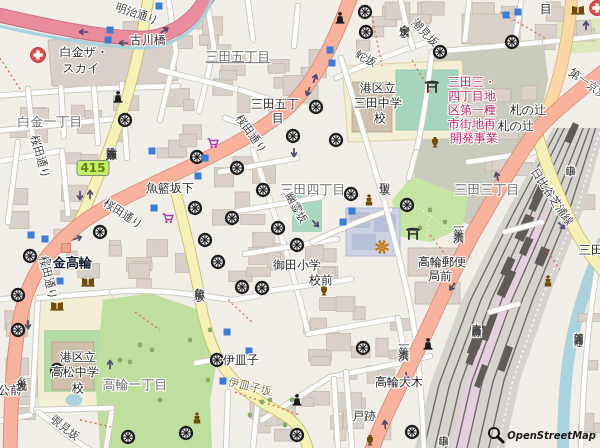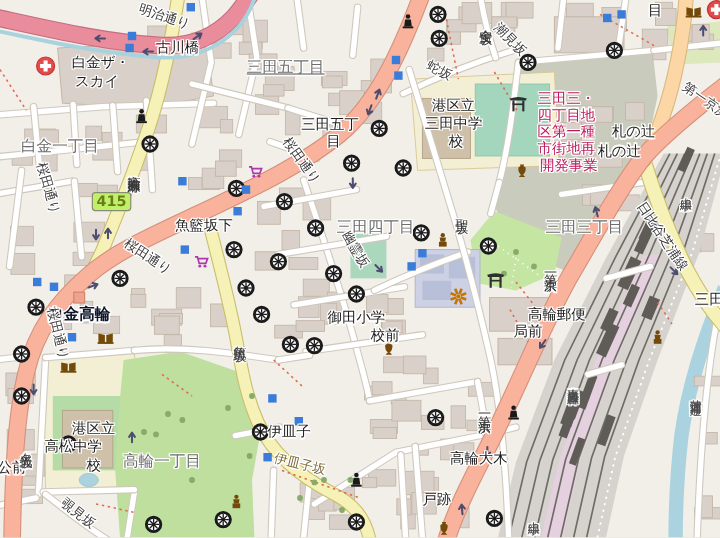--- a/index.html
+++ b/index.html
@@ -1029,24 +1029,24 @@
       <div class="map-lbl name" style="left: 278px; top: 118px; transform: translate(-50%, -50%) rotate(0deg);">目</div>
       <div class="map-lbl name" style="left: 170px; top: 188px; transform: translate(-50%, -50%) rotate(0deg);">魚籃坂下</div>
       <div class="map-lbl name" style="left: 378px; top: 88px; transform: translate(-50%, -50%) rotate(0deg);">港区立</div>
       <div class="map-lbl name" style="left: 378px; top: 103px; transform: translate(-50%, -50%) rotate(0deg);">三田中学</div>
       <div class="map-lbl name" style="left: 380px; top: 118px; transform: translate(-50%, -50%) rotate(0deg);">校</div>
       <div class="map-lbl name" style="left: 528px; top: 110px; transform: translate(-50%, -50%) rotate(0deg);">札の辻</div>
       <div class="map-lbl name" style="left: 516px; top: 126px; transform: translate(-50%, -50%) rotate(0deg);">札の辻</div>
       <div class="map-lbl name" style="left: 546px; top: 9px; transform: translate(-50%, -50%) rotate(0deg);">目</div>
       <div class="map-lbl name" style="left: 297px; top: 265px; transform: translate(-50%, -50%) rotate(0deg);">御田小学</div>
       <div class="map-lbl name" style="left: 295px; top: 280px; transform: translate(-50%, -50%) rotate(0deg); margin-left: 26px;">校前</div>
-      <div class="map-lbl name" style="left: 459px; top: 262px; transform: translate(-50%, -50%) rotate(0deg); padding-left: 10px;">高輪郵便</div>
+      <div class="map-lbl name" style="left: 437px; top: 262px; transform: translate(-50%, -50%) rotate(0deg); padding-left: 10px;">高輪郵便</div>
       <div class="map-lbl name" style="left: 440px; top: 276px; transform: translate(-50%, -50%) rotate(0deg);">局前</div>
       <div class="map-lbl name" style="left: 78px; top: 357px; transform: translate(-50%, -50%) rotate(0deg);">港区立</div>
-      <div class="map-lbl name" style="left: 61px; top: 372px; transform: translate(-50%, -50%) rotate(0deg);">高松中学</div>
+      <div class="map-lbl name" style="left: 75px; top: 372px; transform: translate(-50%, -50%) rotate(0deg);">高松中学</div>
       <div class="map-lbl name" style="left: 78px; top: 388px; transform: translate(-50%, -50%) rotate(0deg);">校</div>
       <div class="map-lbl name" style="left: 241px; top: 360px; transform: translate(-50%, -50%) rotate(0deg);">伊皿子</div>
       <div class="map-lbl name" style="left: 399px; top: 382px; transform: translate(-50%, -50%) rotate(0deg);">高輪大木</div>
       <div class="map-lbl name" style="left: 364px; top: 416px; transform: translate(-50%, -50%) rotate(0deg);">戸跡</div>
       <div class="map-lbl name" style="left: 591px; top: 250px; transform: translate(-50%, -50%) rotate(0deg);">三田</div>
       <div class="map-lbl name" style="left: 10px; top: 390px; transform: translate(-50%, -50%) rotate(0deg);">公前</div>
       <div class="map-lbl area" style="left: 472px; top: 82px; transform: translate(-50%, -50%) rotate(0deg);">三田三・</div>
       <div class="map-lbl area" style="left: 472px; top: 96px; transform: translate(-50%, -50%) rotate(0deg);">四丁目地</div>
       <div class="map-lbl area" style="left: 472px; top: 110px; transform: translate(-50%, -50%) rotate(0deg);">区第一種</div>
       <div class="map-lbl area" style="left: 472px; top: 124px; transform: translate(-50%, -50%) rotate(0deg);">市街地再</div>
@@ -1072,13 +1072,20 @@
       <div class="map-lbl slope" style="left: 250px; top: 387px; transform: translate(-50%, -50%) rotate(14deg);">伊皿子坂</div>
       <div class="map-lbl road" style="left: 65px; top: 428px; transform: translate(-50%, -50%) rotate(38deg);">覗見坂</div>
       <div class="map-lbl rail v" style="left: 578px; top: 333px; transform: translate(-50%, -50%) rotate(0deg);">芝浦運河通り</div>
       <div class="map-lbl rail v" style="left: 570px; top: 158px; transform: translate(-50%, -50%) rotate(0deg);">山手線</div>
       <div class="map-lbl rail v" style="left: 443px; top: 428px; transform: translate(-50%, -50%) rotate(0deg);">山手線</div>
       <div class="map-lbl rail v" style="left: 476px; top: 318px; transform: translate(-50%, -50%) rotate(0deg);">東海道新幹線</div>
     </div>
   <div id="shield" style="left: 93px; top: 168px;">
     <span>415</span>
   </div>
+  <div id="watermark">
+    <svg width="18" height="18" viewBox="0 0 18 18">
+      <circle cx="7" cy="7" r="5" fill="rgba(255,255,255,0.35)" stroke="#111" stroke-width="2.2"></circle>
+      <line x1="10.6" y1="10.6" x2="16" y2="16" stroke="#111" stroke-width="3" stroke-linecap="round"></line>
+    </svg>
+    <span>OpenStreetMap</span>
+  </div>
 </div>
 
 </body></html>

